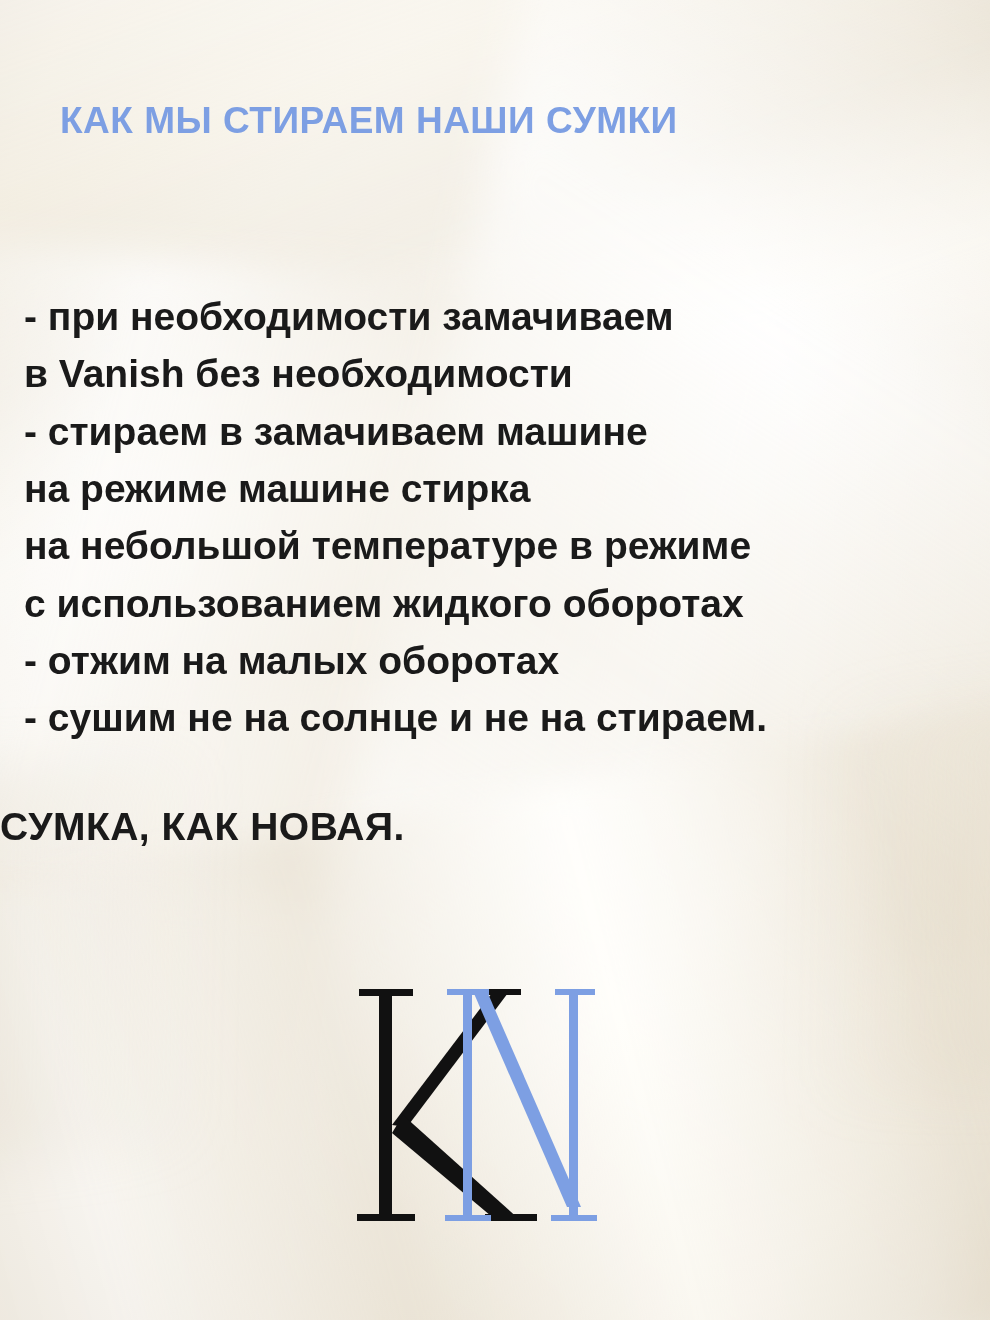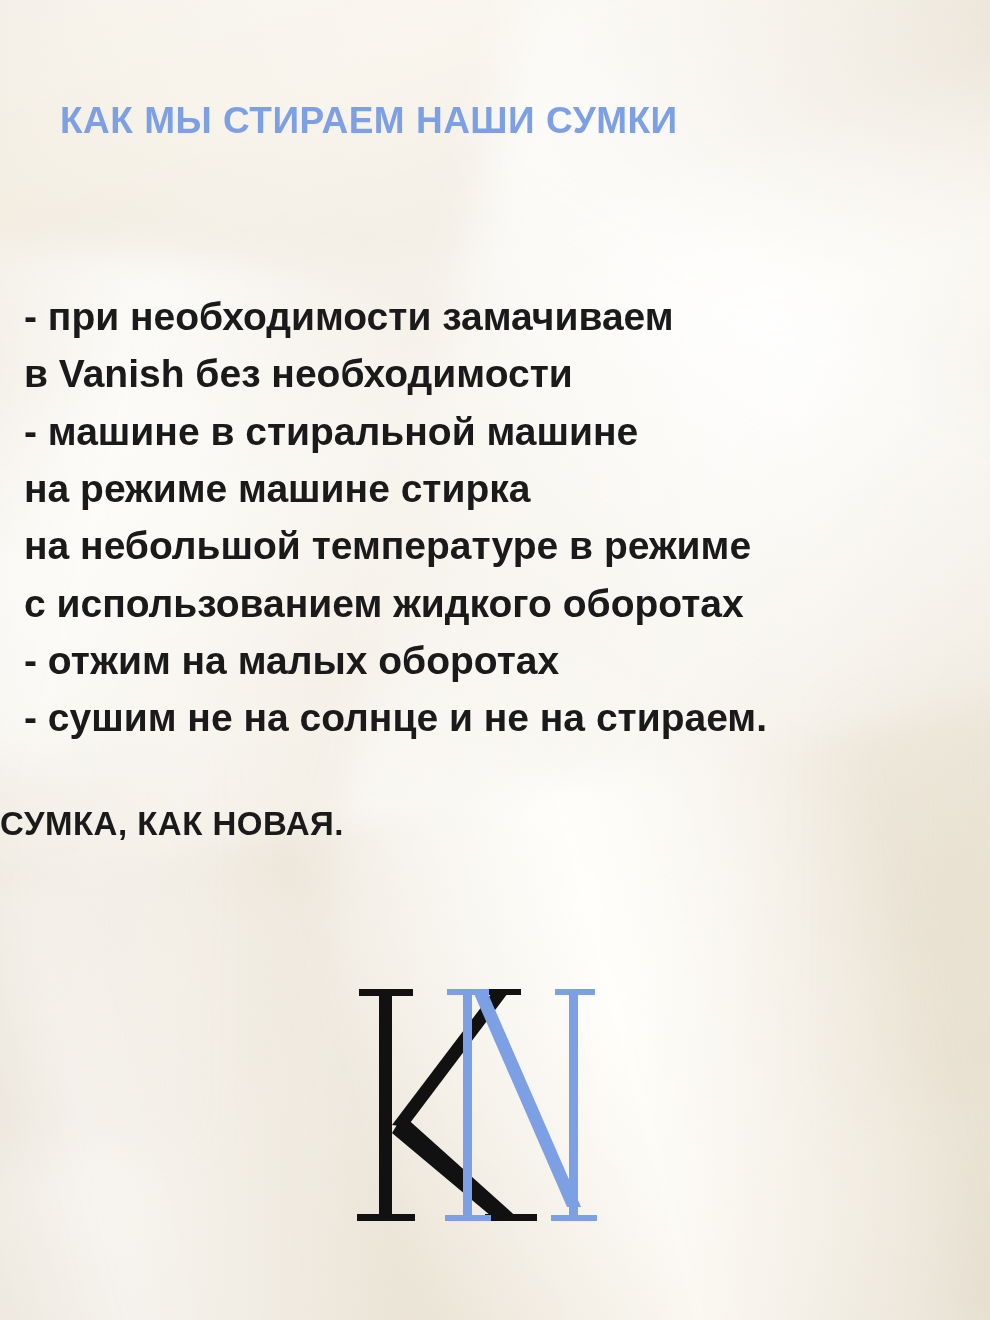--- a/index.html
+++ b/index.html
@@ -154,21 +154,21 @@
   }
   .body-text .line { display: block; white-space: nowrap; }
 
   .closing {
     position: absolute;
     top: 805px;
     left: 0;
     right: 0;
     color: #1a1a1a;
     font-weight: bold;
-    font-size: 33px;
+    font-size: 39px;
     letter-spacing: 0.5px;
   }
 
   
   .logo {
     position: absolute;
     left: 50%;
     transform: translateX(-50%);
     top: 975px;
     width: 300px;
@@ -191,21 +191,21 @@
 
   <div class="content">
 
     <div class="headline">
       <span class="line">КАК МЫ СТИРАЕМ НАШИ СУМКИ</span>
     </div>
 
     <div class="body-text">
       <span class="line">- при необходимости замачиваем</span>
       <span class="line">в Vanish без необходимости</span>
-      <span class="line">- машине в стиральной машине</span>
+      <span class="line">- стираем в замачиваем машине</span>
       <span class="line">на режиме машине стирка</span>
       <span class="line">на небольшой температуре в режиме</span>
       <span class="line">с использованием жидкого оборотах</span>
       <span class="line">- отжим на малых оборотах</span>
       <span class="line">- сушим не на солнце и не на стираем.</span>
     </div>
 
     <div class="closing">СУМКА, КАК НОВАЯ.</div>
 
     <div class="logo">

